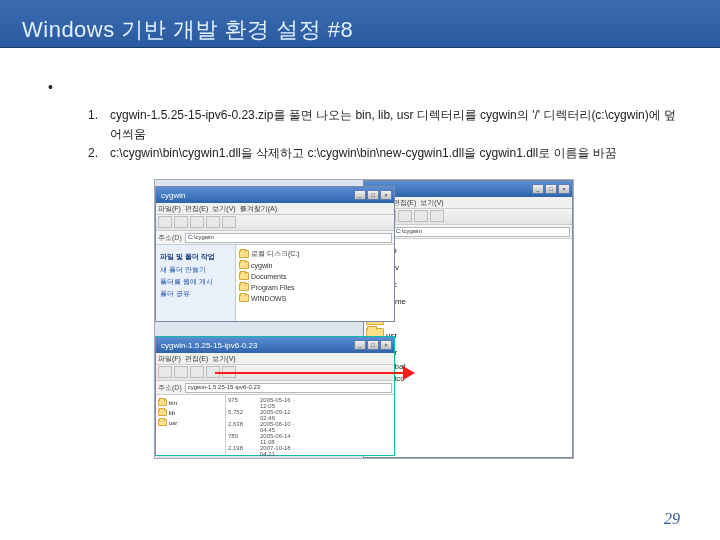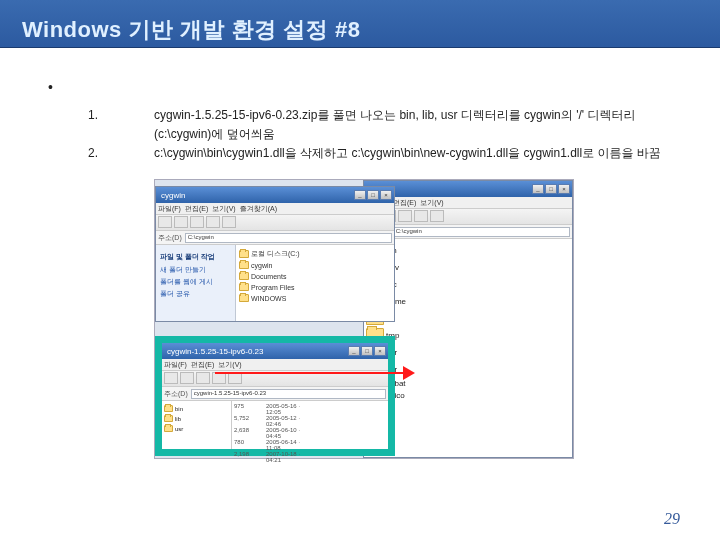--- a/index.html
+++ b/index.html
@@ -15,21 +15,21 @@
     background: linear-gradient(to bottom, #3a6bb0 0%, #2c5aa0 100%);
     height: 48px;
     display: flex;
     align-items: center;
     padding-left: 22px;
     border-bottom: 1px solid #1a3a6e;
   }
   .title-text {
     color: #e0f0ff;
     font-size: 22px;
-    font-weight: bold;
+    font-weight: normal;
     letter-spacing: 0.5px;
     margin-top: 13px;
   }
   .content {
     padding: 30px 40px 0 48px;
     font-size: 13px;
     color: #222;
   }
   .bullet-row {
     display: flex;
@@ -44,21 +44,21 @@
     font-size: 14px;
     line-height: 1.5;
   }
   .sublist {
     margin-left: 40px;
     font-size: 12px;
     line-height: 1.6;
   }
   .sub-row { display: flex; }
   .sub-num { width: 22px; flex-shrink: 0; }
-  .sub-txt { flex: 1; margin-left: 44px; }
+  .sub-txt { flex: 1; }
   .shot-wrap {
     margin-top: 16px;
     display: flex;
     justify-content: center;
   }
   .shot {
     width: 420px;
     height: 280px;
     position: relative;
     background: #dde4ee;
@@ -77,21 +77,21 @@
     top: 6px; left: 0;
     width: 240px; height: 136px;
     background: #fff;
     border: 1px solid #7a8aa5;
   }
   .win-zip {
     position: absolute;
     top: 156px; left: 0;
     width: 240px; height: 120px;
     background: #fff;
-    border: 7px solid #14b8a6;
+    border: 1px solid #14b8a6;
   }
   .win-title {
     height: 16px;
     background: linear-gradient(to bottom, #5a8fd6, #2f63aa);
     display: flex;
     align-items: center;
     justify-content: space-between;
     padding: 0 2px;
   }
   .win-title span { color: #fff; font-size: 8px; padding-left: 3px; }
@@ -312,24 +312,20 @@
               <div class="fgrow">
                   <div class="ficon"></div>
                   <span class="flabel">home</span>
                 </div>
               <div class="fgrow">
                   <div class="ficon"></div>
                   <span class="flabel">lib</span>
                 </div>
               <div class="fgrow">
                   <div class="ficon"></div>
-                  <span class="flabel">tmp</span>
-                </div>
-              <div class="fgrow">
-                  <div class="ficon"></div>
                   <span class="flabel">usr</span>
                 </div>
               <div class="fgrow">
                   <div class="ficon"></div>
                   <span class="flabel">var</span>
                 </div>
               <div class="fgrow">
                   <span class="flabel">Cygwin.bat</span>
                 </div>
               <div class="fgrow">

